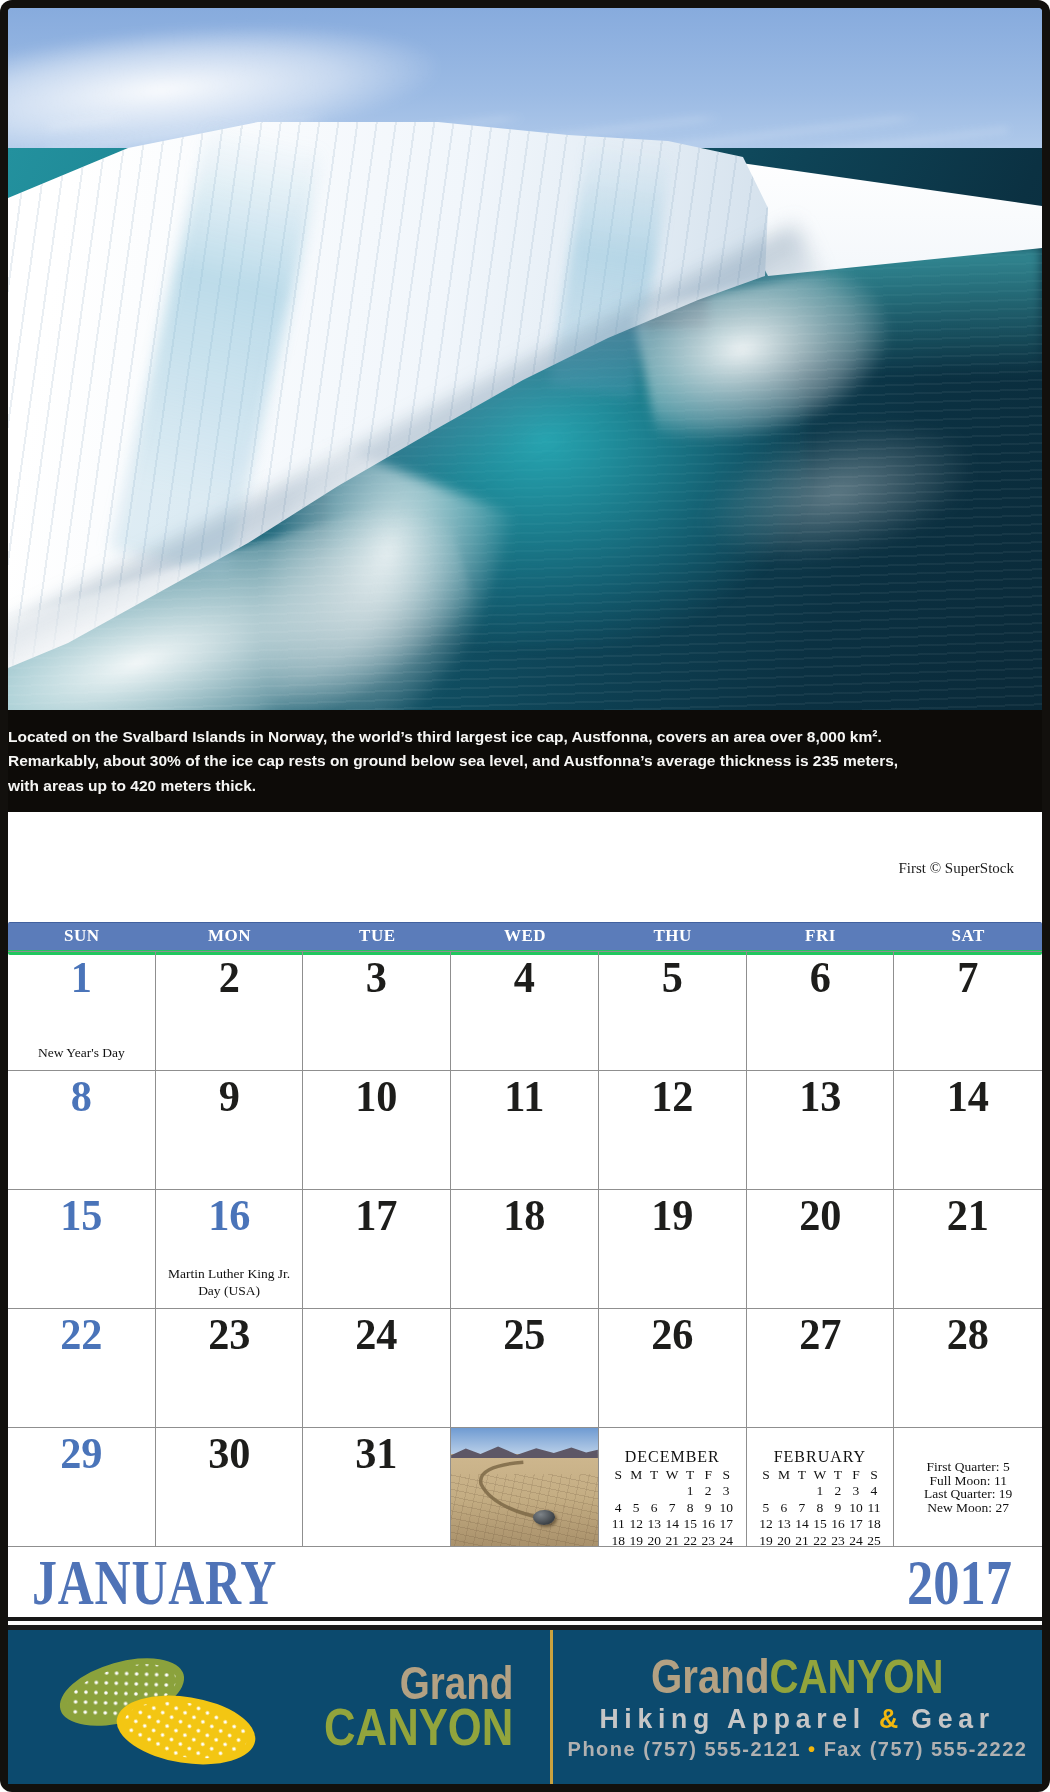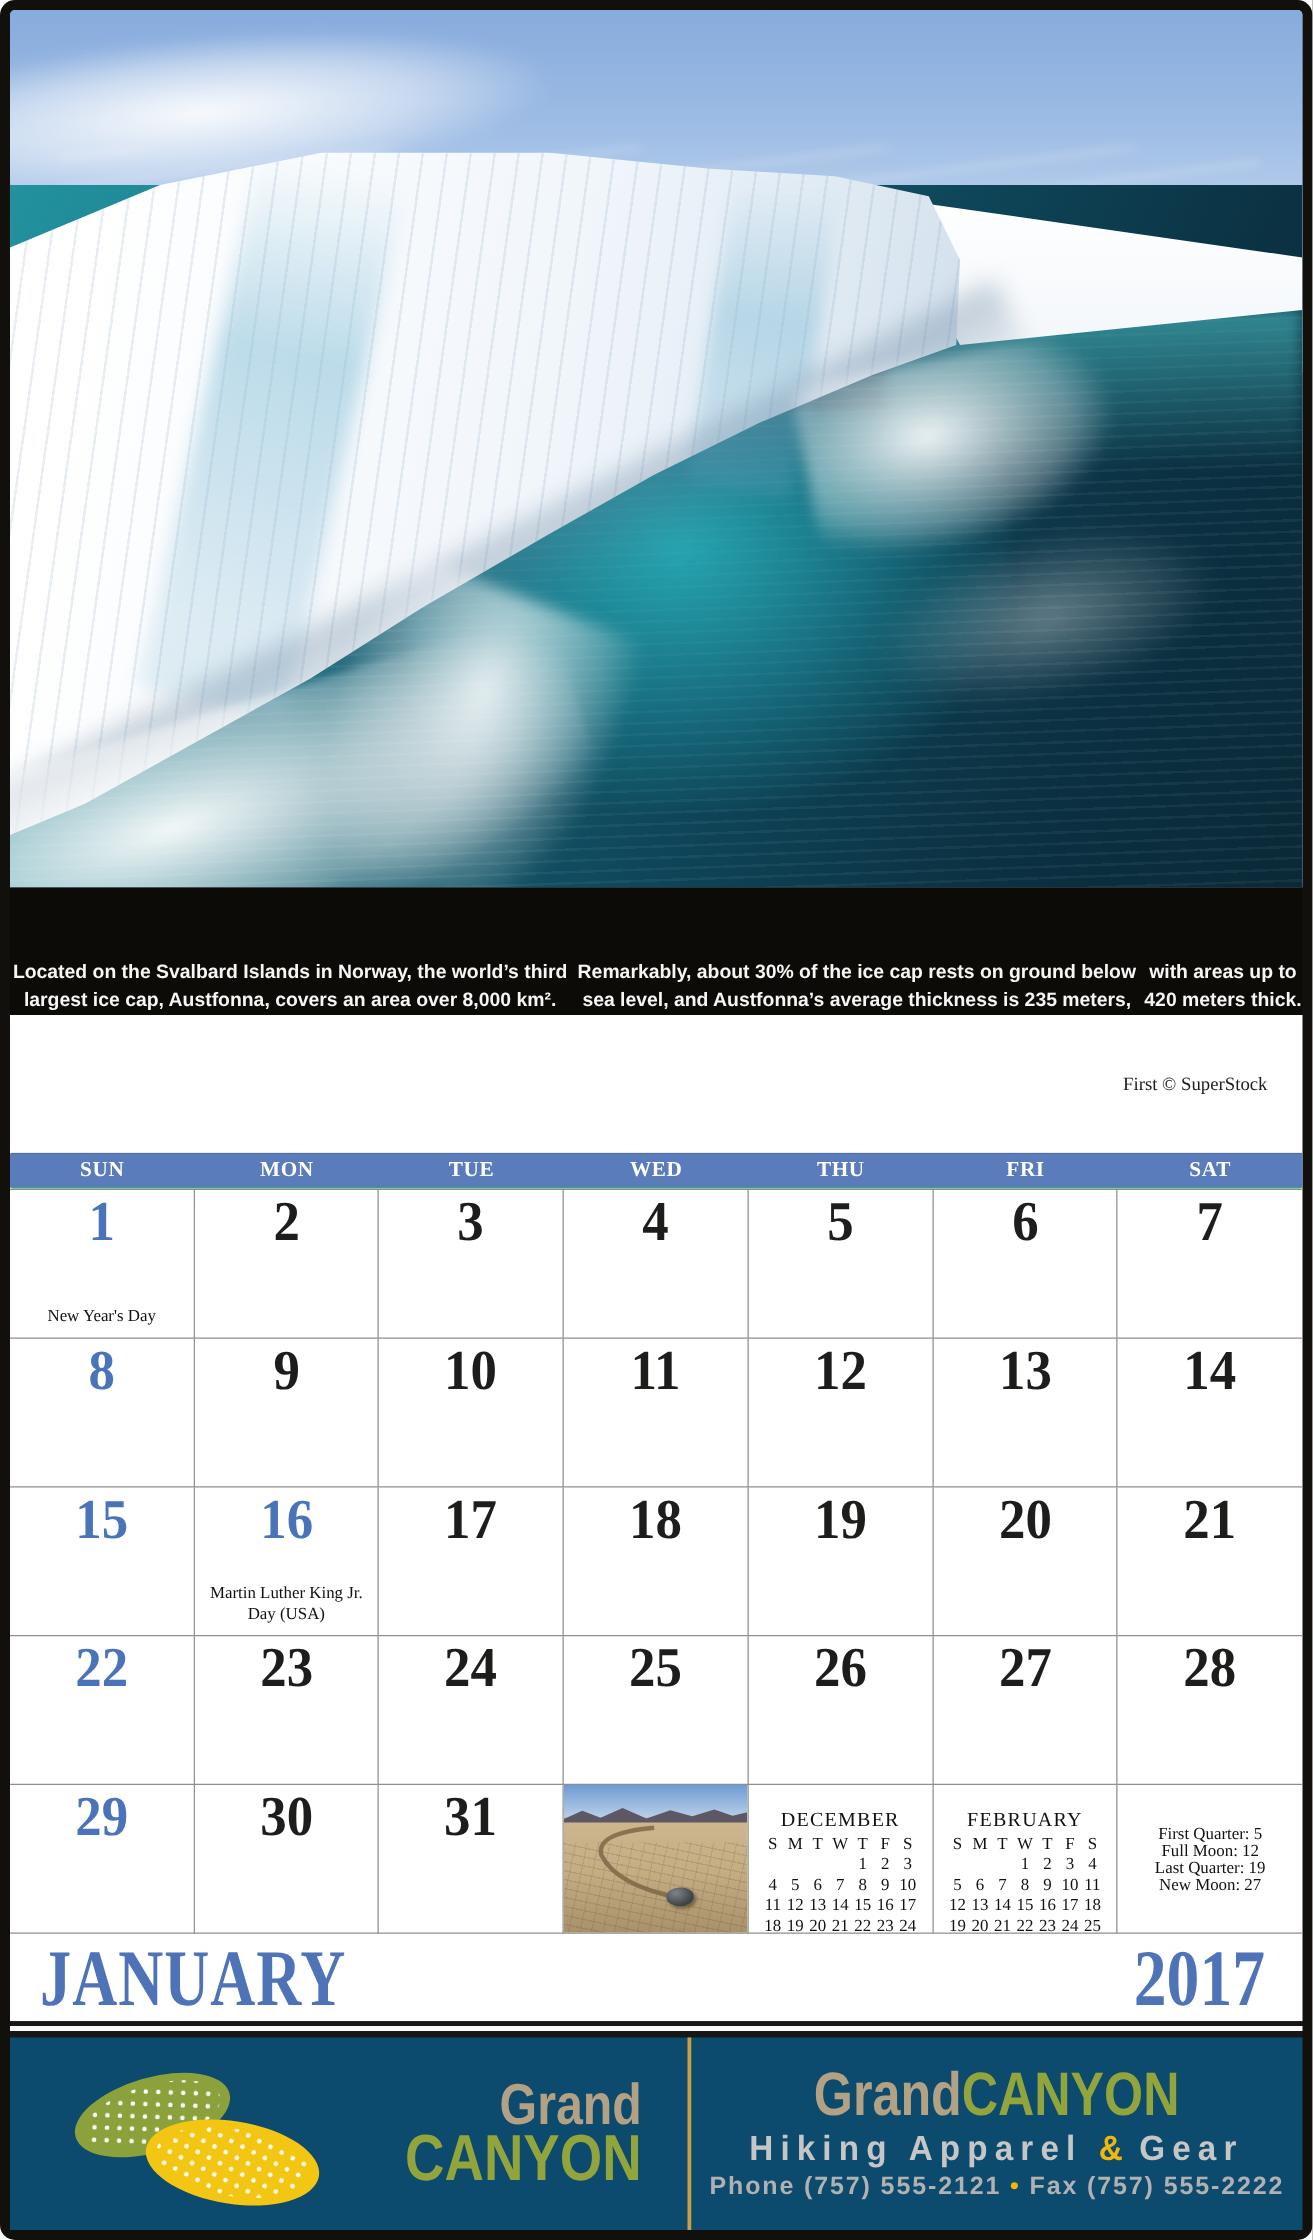--- a/index.html
+++ b/index.html
@@ -45,28 +45,28 @@
        background:radial-gradient(ellipse at 32% 42%,rgba(255,255,255,.95),rgba(255,255,255,.4) 52%,transparent 76%);filter:blur(3px);}
   .foam2{position:absolute;left:250px;top:460px;width:220px;height:270px;transform:rotate(21deg);
        background:radial-gradient(ellipse at 50% 30%,rgba(255,255,255,.85),rgba(255,255,255,.25) 55%,transparent 75%);filter:blur(6px);}
   .foam3{position:absolute;left:636px;top:276px;width:250px;height:150px;transform:rotate(-11deg);
        background:radial-gradient(ellipse at 40% 40%,rgba(255,255,255,.92),rgba(255,255,255,.3) 55%,transparent 72%);filter:blur(5px);}
   .foam4{position:absolute;left:690px;top:420px;width:280px;height:130px;transform:rotate(-14deg);
        background:radial-gradient(ellipse,rgba(255,255,255,.35),transparent 70%);filter:blur(8px);}
 
   
   .caption{position:absolute;left:8px;top:710px;width:1034px;height:102px;background:#0d0b08;
-       display:flex;align-items:flex-end;justify-content:center;gap:1px;}
+       display:flex;flex-direction:column;align-items:flex-start;justify-content:center;gap:1px;}
   .caption div{color:#f6f6f4;font-family:"Liberation Sans",sans-serif;font-weight:bold;font-size:15.5px;line-height:1.5;text-align:center;}
 
   
   .sheet{position:absolute;left:8px;top:812px;width:1034px;height:805px;background:#ffffff;}
   .credit{position:absolute;top:48px;right:28px;font-size:15px;color:#1c1c1c;}
   .daybar{position:absolute;left:0;top:110px;width:1034px;height:27px;background:#5b7cba;
-       border-top:1px solid #41619f;border-bottom:1px solid #22c55e;border-radius:2px;
+       border-top:1px solid #41619f;border-bottom:5px solid #22c55e;border-radius:2px;
        display:grid;grid-template-columns:repeat(7,1fr);}
   .daybar .wd{color:#ffffff;font-weight:bold;font-size:17px;letter-spacing:.5px;text-align:center;line-height:26px;}
   .grid{position:absolute;left:0;top:139px;width:1034px;
        display:grid;grid-template-columns:repeat(7,1fr);grid-template-rows:repeat(5,119px);
        border-top:1px solid #8f8f8f;}
   .cell{position:relative;border-right:1px solid #8f8f8f;border-bottom:1px solid #8f8f8f;overflow:hidden;}
   .cell:nth-child(7n){border-right:none;}
   .num{display:block;text-align:center;font-weight:bold;font-size:45px;line-height:1.12;color:#1d1d1b;
        transform:scaleX(.94);}
   .num.accent{color:#4a74b9;}
@@ -367,21 +367,21 @@
               <span></span>
               <span></span>
               <span></span>
               <span></span>
             </div>
           </div>
         </div>
         <div class="cell">
           <div class="moons">
             <div>First Quarter: 5</div>
-            <div>Full Moon: 12</div>
+            <div>Full Moon: 11</div>
             <div>Last Quarter: 19</div>
             <div>New Moon: 27</div>
           </div>
         </div>
       </div>
     <div class="month-band">
       <span class="month-title">JANUARY</span>
       <span class="year-title">2017</span>
     </div>
   </div>

